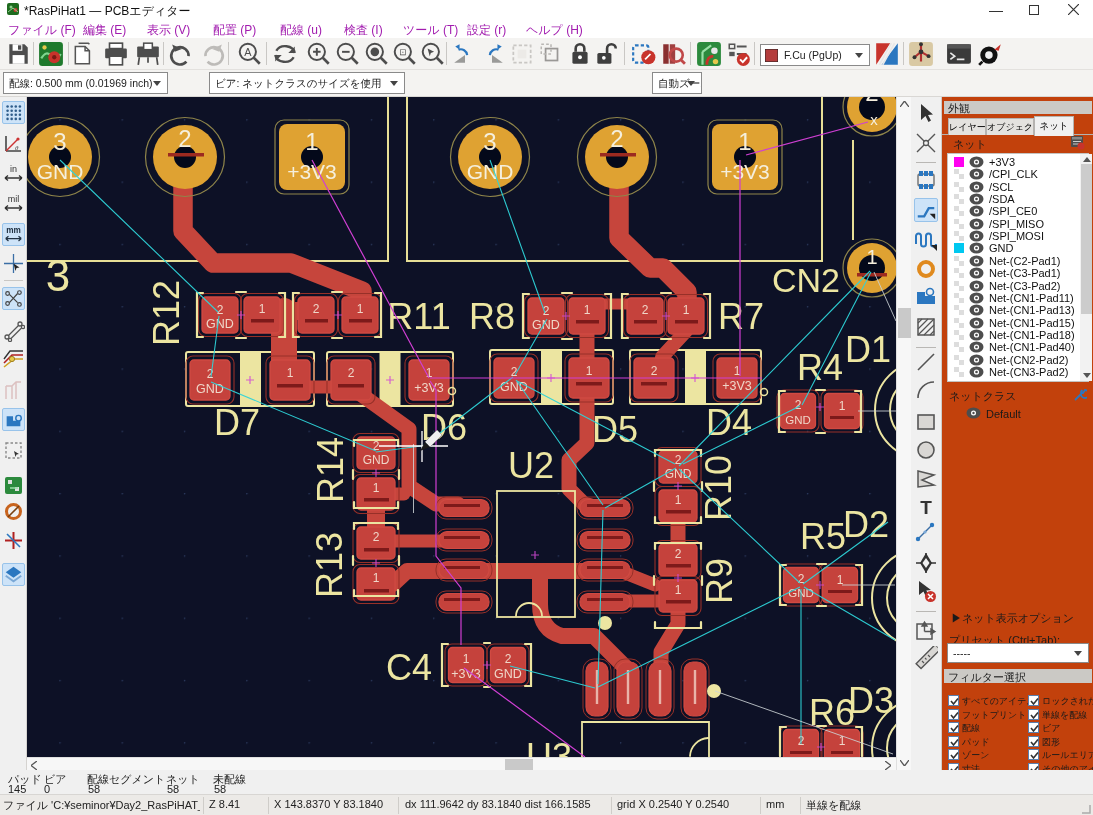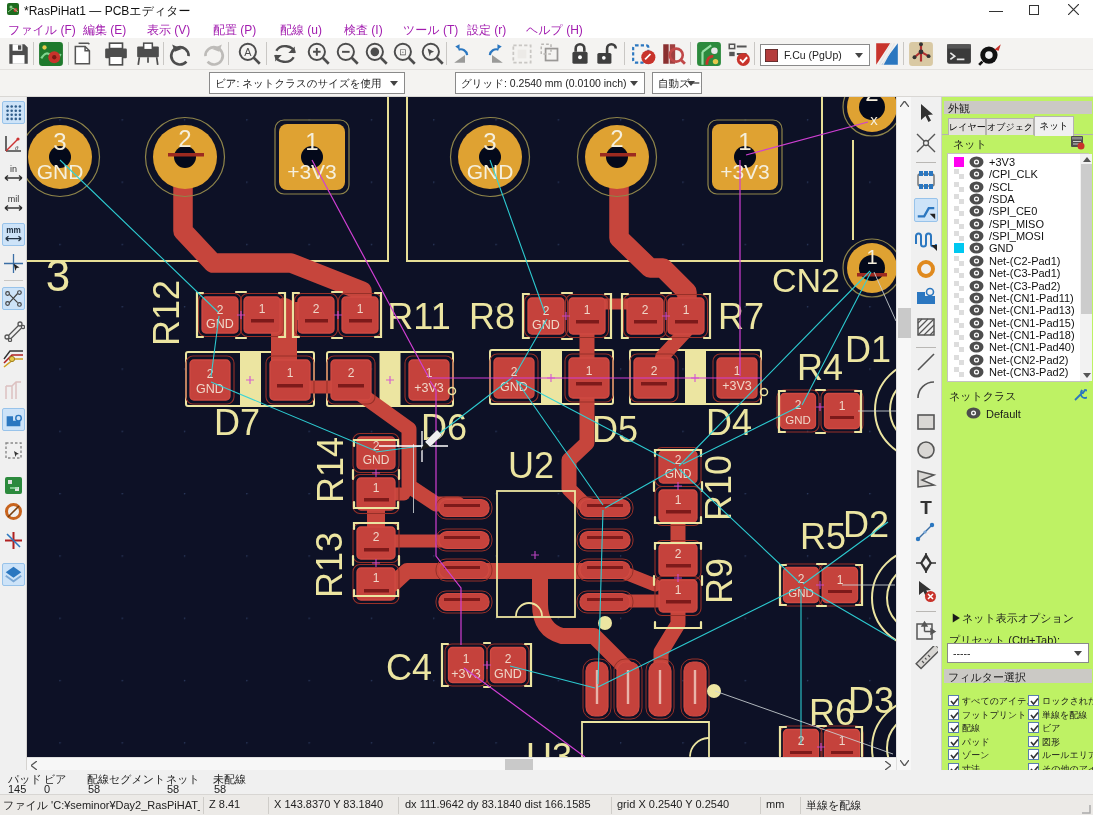--- a/index.html
+++ b/index.html
@@ -12,21 +12,21 @@
 #tb2{position:absolute;left:0;top:70px;width:1093px;height:27px;background:#f4f3f1;border-bottom:1px solid #d9d7d4}
 .combo{position:absolute;height:22px;background:#fff;border:1px solid #8a8a8a;font-size:10.5px;color:#222;line-height:20px;padding-left:5px;white-space:nowrap;overflow:hidden}
 .combo .arr{position:absolute;right:6px;top:8px;width:8px;height:5px}
 .sep{position:absolute;width:1px;background:#c9c7c4}
 .ticon{position:absolute;top:41px;width:26px;height:26px}
 #leftrail{position:absolute;left:0;top:97px;width:27px;height:673px;background:#f0f0f0;border-right:1px solid #d5d3d0}
 #rightrail{position:absolute;left:911px;top:97px;width:30px;height:673px;background:#f0f0f0}
 .lic{position:absolute;left:2px;width:23px;height:23px;border-radius:2px}
 .ric{position:absolute;left:3px;width:24px;height:24px;border-radius:2px}
 .sel{background:#cde3f8;border:1px solid #98c3ea}
-#panel{position:absolute;left:941px;top:97px;width:152px;height:673px;background:#bef264;border-left:1px solid #cfcdca}
+#panel{position:absolute;left:941px;top:97px;width:152px;height:673px;background:#c2410c;border-left:1px solid #cfcdca}
 .ptext{position:absolute;font-size:11px;color:#1a1a1a;white-space:nowrap}
 .cbx{position:absolute;width:11px;height:11px;border:1px solid #5a7fae;background:#fff}
 .cbx svg{position:absolute;left:0px;top:0px}
 #vscroll{position:absolute;left:896px;top:97px;width:15px;height:673px;background:#f7f7f7;border-left:1px solid #e0e0e0}
 #hscroll{position:absolute;left:27px;top:757px;width:869px;height:13px;background:#f7f7f7;border-top:1px solid #e0e0e0}
 #statusA{position:absolute;left:0;top:770px;width:1093px;height:24px;background:#f0f0f0;font-size:11px;color:#222}
 #statusB{position:absolute;left:0;top:794px;width:1093px;height:21px;background:#eceae7;border-top:1px solid #d8d6d3;font-size:11px;color:#222}
 .scell{position:absolute;top:3px;white-space:nowrap}
 .sdiv{position:absolute;top:2px;width:1px;height:17px;background:#cfcdc9}
 </style></head>
@@ -53,30 +53,30 @@
  <span class="mi" style="left:147px">表示 (V)</span>
  <span class="mi" style="left:213px">配置 (P)</span>
  <span class="mi" style="left:280px">配線 (u)</span>
  <span class="mi" style="left:344px">検査 (I)</span>
  <span class="mi" style="left:403px">ツール (T)</span>
  <span class="mi" style="left:467px">設定 (r)</span>
  <span class="mi" style="left:526px">ヘルプ (H)</span>
 </div>
 <div id="tb1"></div>
 <div id="tb2">
+ <div class="combo" style="left:3px;top:2px;width:165px">配線: 0.500 mm (0.01969 inch)<svg class="arr" viewBox="0 0 8 5">
+        <path d="M0 0 L4 5 L8 0" fill="#444"></path>
+      </svg></div>
  <svg class="abs" style="left:172px;top:73px" width="25" height="22">
       <path d="M4 2 V12 Q4 19 12 19 Q21 19 21 12 V2" stroke="#3a6ea5" stroke-width="2" fill="none"></path>
       <path d="M9 7 H16 M9 11 H16" stroke="#222" stroke-width="1.5"></path>
       <circle cx="12" cy="19" r="2.5" fill="#2b77c0"></circle>
     </svg>
  <div class="sep" style="left:203px;top:73px;height:21px"></div>
  <div class="combo" style="left:209px;top:2px;width:196px">ビア: ネットクラスのサイズを使用<svg class="arr" viewBox="0 0 8 5">
-        <path d="M0 0 L4 5 L8 0" fill="#444"></path>
-      </svg></div>
- <div class="combo" style="left:455px;top:2px;width:190px">グリッド: 0.2540 mm (0.0100 inch)<svg class="arr" viewBox="0 0 8 5">
         <path d="M0 0 L4 5 L8 0" fill="#444"></path>
       </svg></div>
  <div class="combo" style="left:652px;top:2px;width:50px">自動ズーム<svg class="arr" viewBox="0 0 8 5">
         <path d="M0 0 L4 5 L8 0" fill="#444"></path>
       </svg></div>
 </div>
 <div id="tb1icons">
 <svg class="ticon" style="left:5px" viewBox="0 0 24 24">
       <path d="M4 3 h14 l3 3 v15 h-17 z" fill="#4d4d4d"></path>
       <rect x="7" y="3" width="9" height="6" fill="#fff"></rect>

